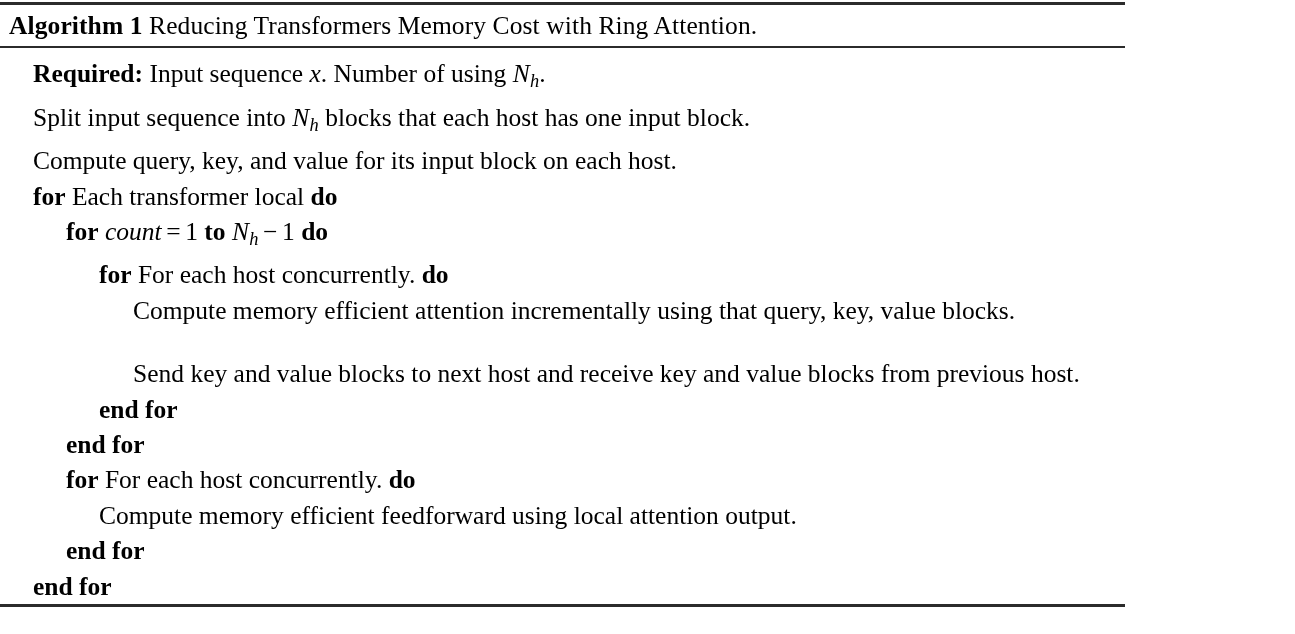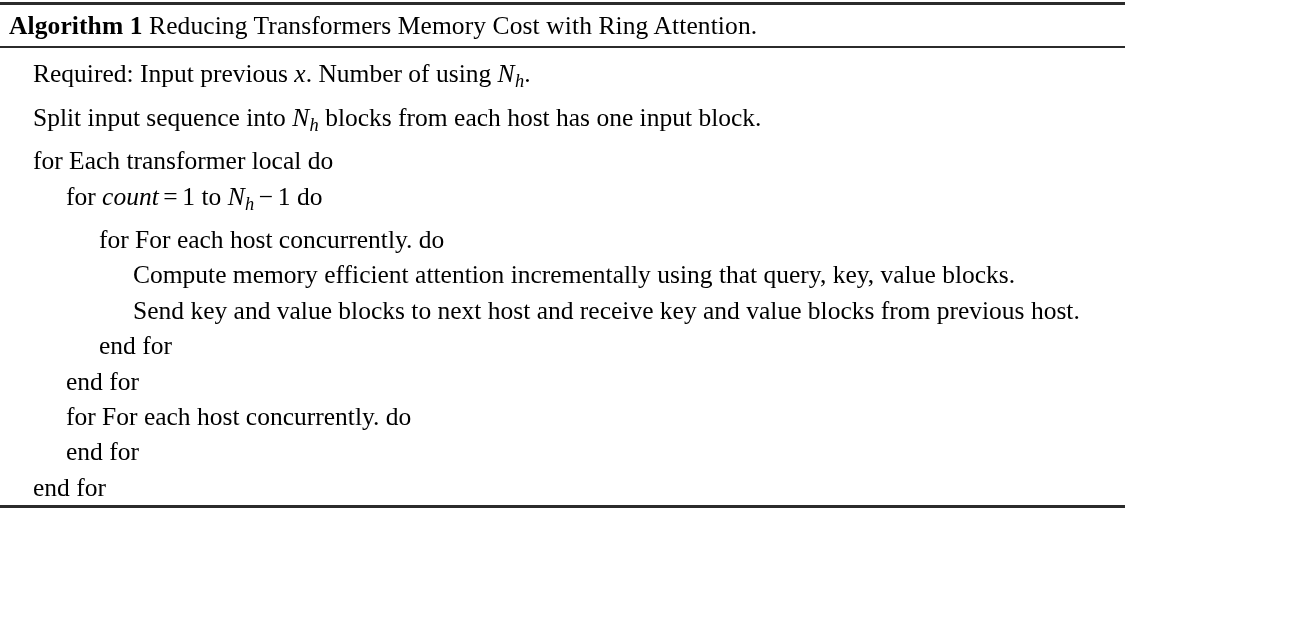--- a/index.html
+++ b/index.html
@@ -54,24 +54,25 @@
   
   .ind0 { padding-left: 24px; }
   .ind1 { padding-left: 57px; }
   .ind2 { padding-left: 90px; }
   .ind3 { padding-left: 124px; }
 
   
   .wrapline {
     padding-left: 124px;
     text-indent: 0;
+    margin-top: 28px;
   }
 
   
-  .kw   { font-weight: normal; }
+  .kw   { font-weight: bold; }
   .var  { font-style: italic; }
   .math { font-style: italic; font-family: "Liberation Serif", "DejaVu Serif", serif; }
   .mathup { font-style: normal; }
   .sub {
     font-style: italic;
     font-size: 0.72em;
     vertical-align: -0.28em;
     margin-left: 0.02em;
   }
   .op { font-style: normal; padding: 0 0.18em; }
@@ -82,42 +83,44 @@
 <div id="algorithm-figure">
 
   <div class="rule rule-top"></div>
 
   <div class="algo-title"><span class="kw">Algorithm 1</span><span> </span><span>Reducing Transformers Memory Cost with Ring Attention.</span></div>
 
   <div class="rule rule-title"></div>
 
   <div class="algo-body">
 
-    <div class="algo-line ind0"><span class="kw">Required:</span><span> </span><span>Input previous</span><span> </span><span class="math">x</span><span>. Number of using</span><span> </span><span class="math">N</span><span class="sub">h</span><span>.</span></div>
+    <div class="algo-line ind0"><span class="kw">Required:</span><span> </span><span>Input sequence</span><span> </span><span class="math">x</span><span>. Number of using</span><span> </span><span class="math">N</span><span class="sub">h</span><span>.</span></div>
 
 
-    <div class="algo-line ind0"><span>Split input sequence into</span><span> </span><span class="math">N</span><span class="sub">h</span><span> </span><span>blocks from each host has one input block.</span></div>
+    <div class="algo-line ind0"><span>Split input sequence into</span><span> </span><span class="math">N</span><span class="sub">h</span><span> </span><span>blocks that each host has one input block.</span></div>
 
+    <div class="algo-line ind0"><span>Compute query, key, and value for its input block on each host.</span></div>
 
     <div class="algo-line ind0"><span class="kw">for</span><span> </span><span>Each transformer local</span><span> </span><span class="kw">do</span></div>
 
     <div class="algo-line ind1"><span class="kw">for</span><span> </span><span class="var">count</span><span class="op">=</span><span class="mathup">1</span><span> </span><span class="kw">to</span><span> </span><span class="math">N</span><span class="sub">h</span><span class="op">−</span><span class="mathup">1</span><span> </span><span class="kw">do</span></div>
 
     <div class="algo-line ind2"><span class="kw">for</span><span> </span><span>For each host concurrently.</span><span> </span><span class="kw">do</span></div>
 
     <div class="algo-line ind3"><span>Compute memory efficient attention incrementally using that query, key, value blocks.</span></div>
 
     <div class="algo-line wrapline"><span>Send key and value blocks to next host and receive key and value blocks from previous host.</span></div>
 
     <div class="algo-line ind2"><span class="kw">end for</span></div>
 
     <div class="algo-line ind1"><span class="kw">end for</span></div>
 
     <div class="algo-line ind1"><span class="kw">for</span><span> </span><span>For each host concurrently.</span><span> </span><span class="kw">do</span></div>
 
+    <div class="algo-line ind2"><span>Compute memory efficient feedforward using local attention output.</span></div>
 
     <div class="algo-line ind1"><span class="kw">end for</span></div>
 
     <div class="algo-line ind0"><span class="kw">end for</span></div>
 
   </div>
 
   <div class="rule rule-bottom"></div>
 
 </div>

